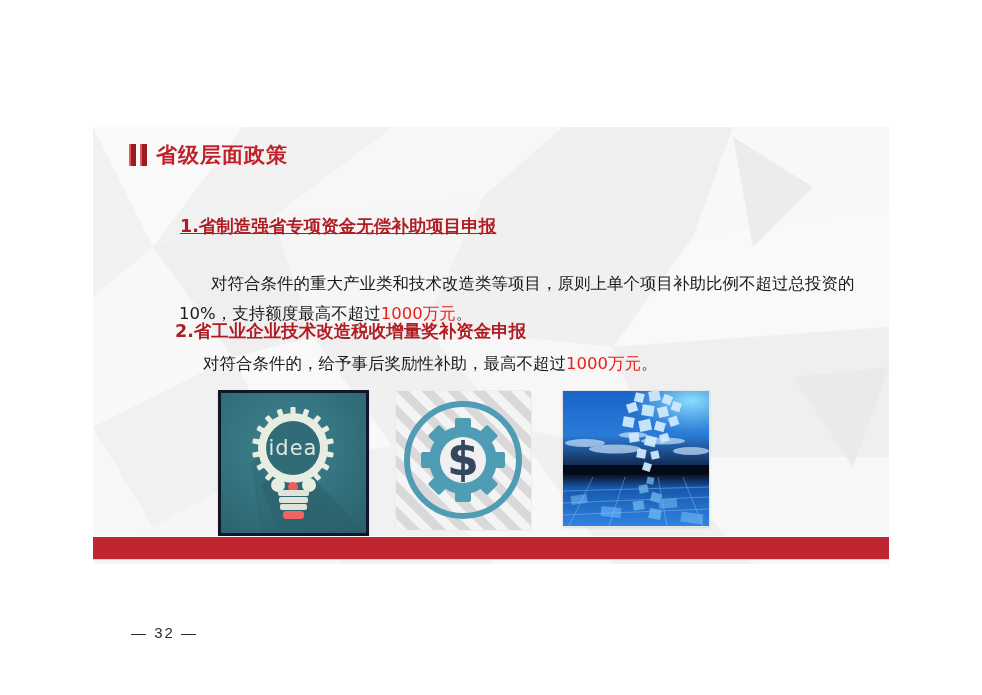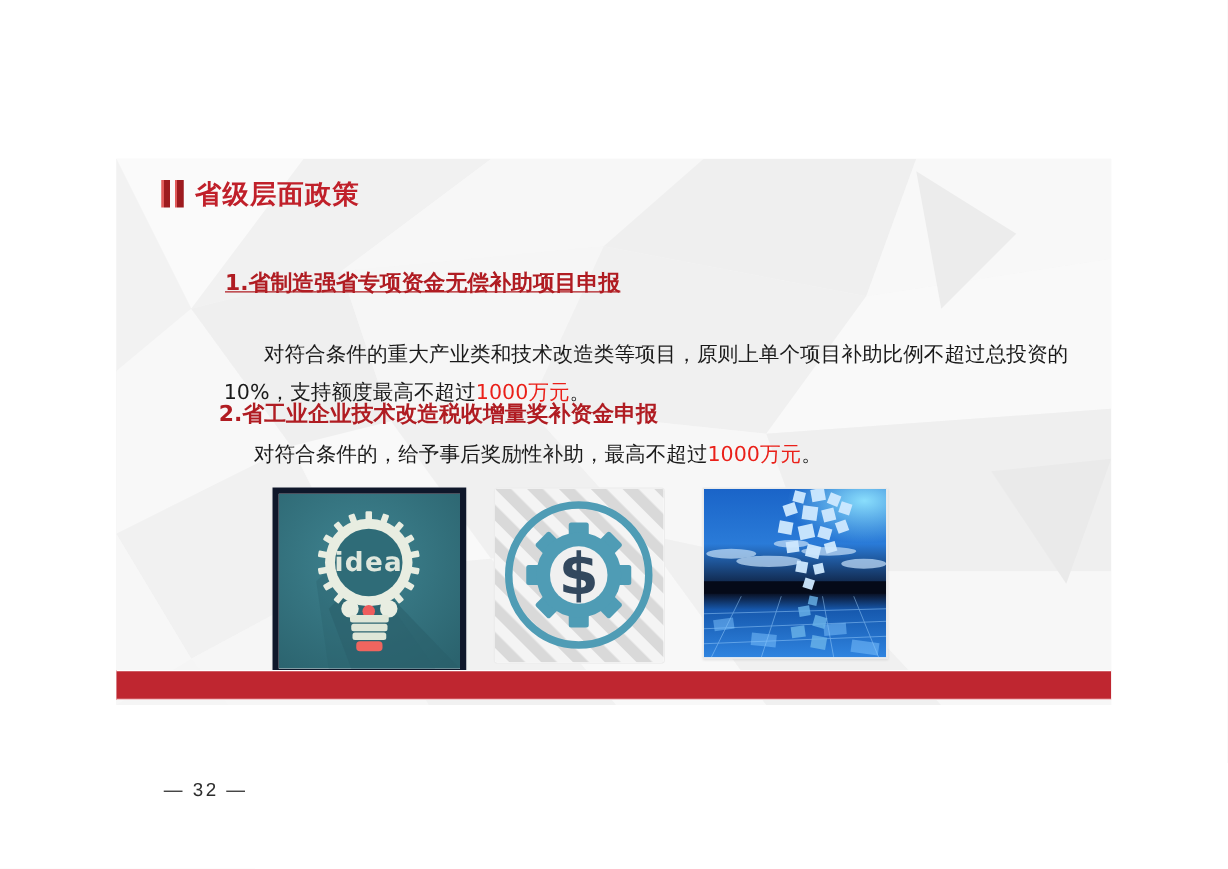--- a/index.html
+++ b/index.html
@@ -118,23 +118,22 @@
   .pic {
     position: absolute;
     overflow: hidden;
     background: #fff;
   }
   #pic-idea {
     left: 125px;
     top: 1px;
     width: 145px;
     height: 140px;
-    border: 5px solid #0f172a;
+    border: 3px solid #0f172a;
     box-shadow: 0 1px 2px rgba(0,0,0,.12);
-    font-weight: bold;
   }
   #pic-gear {
     left: 302px;
     top: 1px;
     width: 135px;
     height: 139px;
     border: 1px solid #ececec;
     border-radius: 3px;
   }
   #pic-tech {

